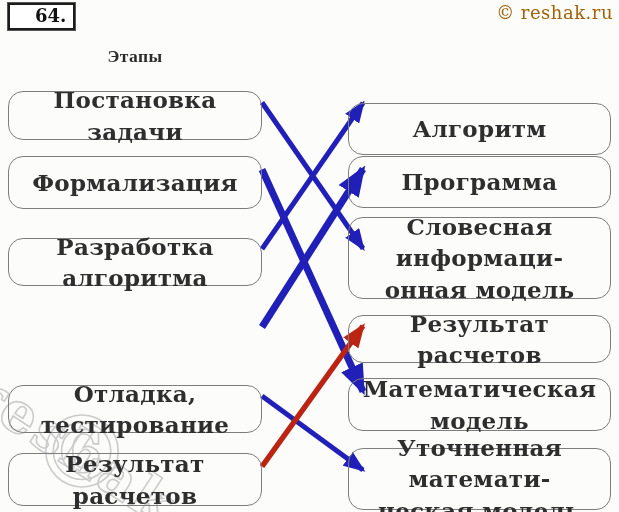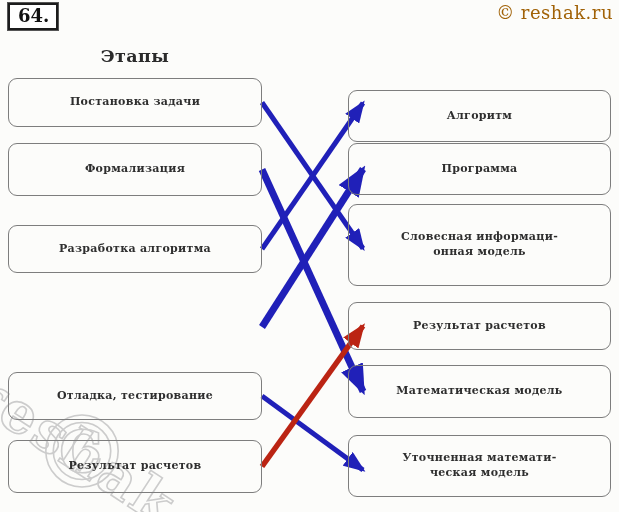--- a/index.html
+++ b/index.html
@@ -5,44 +5,45 @@
   html,body{margin:0;padding:0;}
   body{width:619px;height:512px;background:#ffffff;}
   .canvas{
     position:relative;width:619px;height:512px;overflow:hidden;
     background:#fcfcfa;
     font-family:"DejaVu Serif", serif;
   }
   .ex-badge{
     position:absolute;left:8px;top:3px;
     border:2px solid #1c1c1c;outline:1px solid #555;
-    padding:0px 7px 1px 8px;
+    padding:0px 7px 1px 25px;
     font-weight:bold;font-size:18px;color:#111;
     background:#fff;line-height:1.2;
   }
   .copyright{
     position:absolute;right:6px;top:2px;
     font-size:18px;color:#a16207;letter-spacing:0.5px;
   }
   .col-header{
     position:absolute;top:46px;
     font-weight:bold;font-size:17.5px;color:#2b2b2b;
     text-align:center;letter-spacing:0.4px;
   }
-  .col-header.left{left:8px;width:254px;}
+  .col-header.left{left:8px;width:254px;font-family:Liberation Serif, serif;}
   .col-header.right{left:348px;width:263px;}
   .box{
     position:absolute;
-    border:1.6px solid #7d7d7d;border-radius:9px;
+    border:1.6px solid #7d7d7d;border-radius:15px;
     background:transparent;
     display:flex;align-items:center;justify-content:center;
     text-align:center;white-space:pre-line;
-    font-weight:bold;font-size:11px;color:#2e2e2e;
+    font-weight:bold;font-size:23px;color:#2e2e2e;
     letter-spacing:0.3px;line-height:1.35;
     box-sizing:border-box;
+    margin-top:13px;
   }
   .left-col{left:8px;width:254px;}
   .right-col{left:348px;width:263px;}
   #box-L1{top:78px;height:49px}
   #box-L2{top:143px;height:53px}
   #box-L3{top:225px;height:48px}
   #box-L4{top:302px;height:50px}
   #box-L5{top:372px;height:48px}
   #box-L6{top:440px;height:53px}
   #box-R1{top:90px;height:52px}

